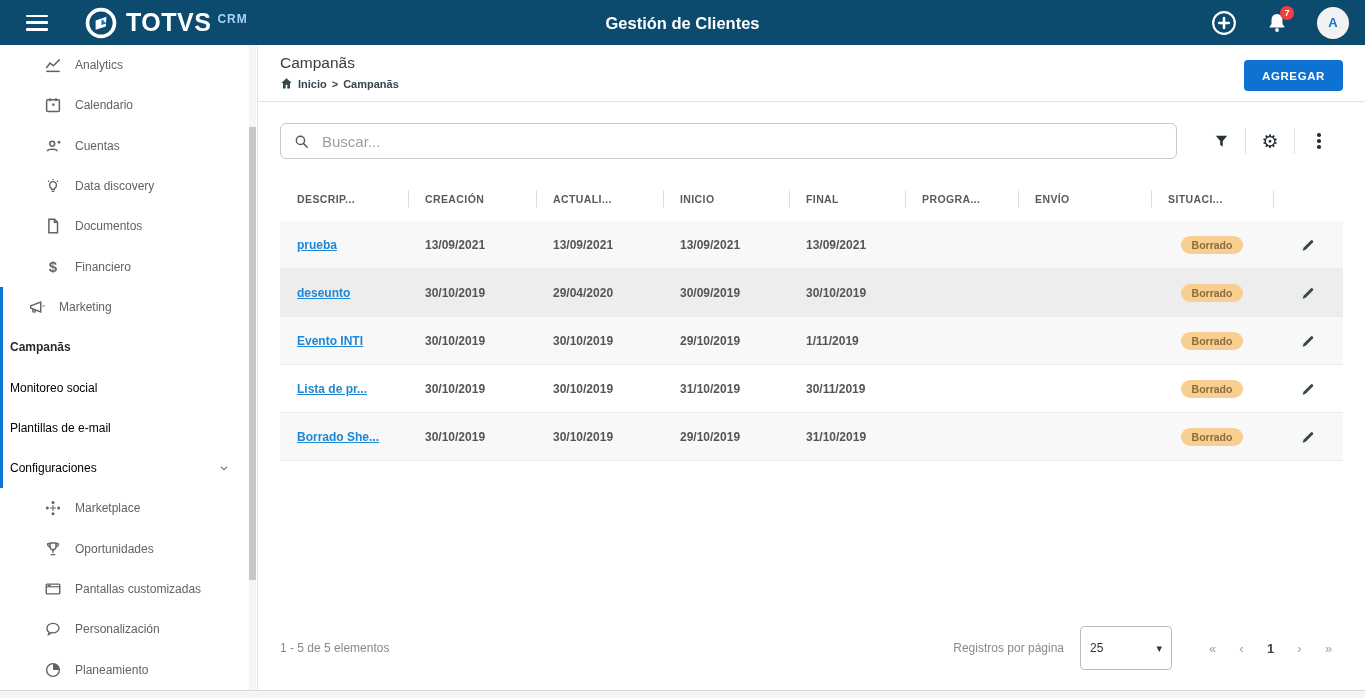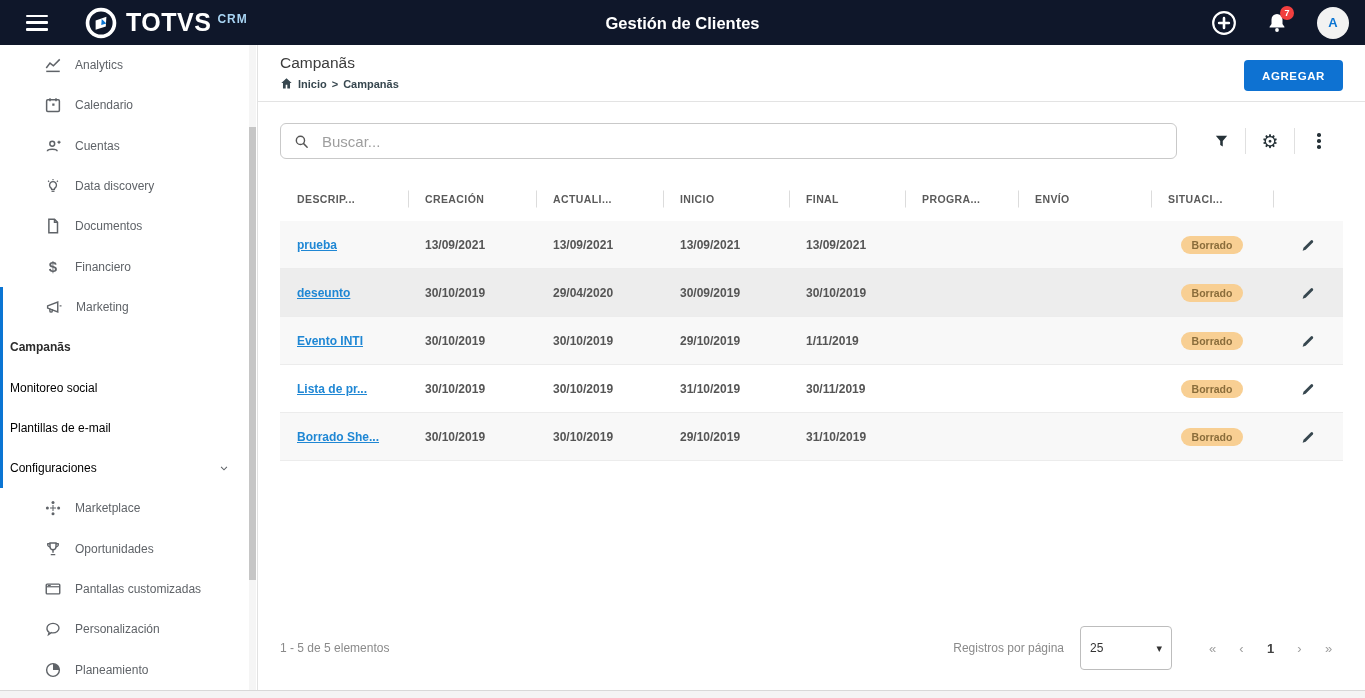--- a/index.html
+++ b/index.html
@@ -1,21 +1,21 @@
 <!DOCTYPE html>
 <html><head>
 <meta charset="utf-8">
 <style>
   * { margin:0; padding:0; box-sizing:border-box; }
   html,body { width:1365px; height:698px; overflow:hidden; background:#fff;
     font-family:"Liberation Sans", sans-serif; }
   .app { width:1365px; height:698px; display:flex; flex-direction:column; background:#fff; }
 
   
-  .topbar { height:45px; background:#0f172a; display:flex; align-items:center; position:relative; flex:0 0 45px; }
+  .topbar { height:45px; background:#0c4a6e; display:flex; align-items:center; position:relative; flex:0 0 45px; }
   .hamburger { width:22px; height:16px; margin-left:26px; display:flex; flex-direction:column; justify-content:space-between; cursor:pointer; }
   .hamburger span { display:block; height:2.5px; background:#fff; border-radius:1px; }
   .brand { display:flex; align-items:center; margin-left:36px; }
   .brand-logo { width:34px; height:34px; }
   .brand-name { color:#fff; font-size:25px; font-weight:bold; letter-spacing:.5px; margin-left:8px; }
   .brand-suffix { color:#a8d4f3; font-size:12px; font-weight:bold; margin-left:6px; margin-top:-8px; letter-spacing:1px; }
   .topbar-title { position:absolute; left:50%; top:50%; transform:translate(-50%,-50%); color:#fff; font-size:16.5px; font-weight:bold; }
   .topbar-right { margin-left:auto; display:flex; align-items:center; gap:28px; padding-right:16px; }
   .plus-btn { width:26px; height:26px; cursor:pointer; }
   .bell-wrap { position:relative; cursor:pointer; width:24px; height:24px; }
@@ -24,21 +24,21 @@
 
   
   .body { flex:1 1 auto; display:flex; min-height:0; }
 
   
   .sidebar { width:258px; flex:0 0 258px; background:#fff; border-right:1px solid #e2e2e2; position:relative; overflow:hidden; }
   .side-item { height:40.3px; display:flex; align-items:center; padding-left:44px; cursor:pointer; }
   .side-item .ic { width:18px; height:18px; display:flex; align-items:center; justify-content:center; color:#5f6368; flex:0 0 18px; }
   .side-item .lbl { margin-left:13px; font-size:12px; color:#5f6368; white-space:nowrap; }
   .side-group { border-left:3px solid #0b75d3; }
-  .side-group .side-item { padding-left:25px;margin-left:17px; }
+  .side-group .side-item { padding-left:25px; }
   .side-sub { height:40.3px; display:flex; align-items:center; padding-left:7px; cursor:pointer; }
   .side-sub .lbl { font-size:12px; color:#000000; font-weight:bold; white-space:nowrap; }
   .side-sub.active .lbl { color:#2b2b2b; font-weight:bold; }
   .side-sub .chev { margin-left:auto; margin-right:26px; display:flex; }
   .dollar { font-size:15px; font-weight:bold; color:#5f6368; }
   .side-scroll-track { position:absolute; top:0; right:1px; width:7px; height:100%; background:#f5f5f5; }
   .side-scroll-thumb { position:absolute; top:82px; right:1px; width:7px; height:453px; background:#c6c6c6; }
 
   
   .content { flex:1 1 auto; display:flex; flex-direction:column; min-width:0; background:#fff; }

